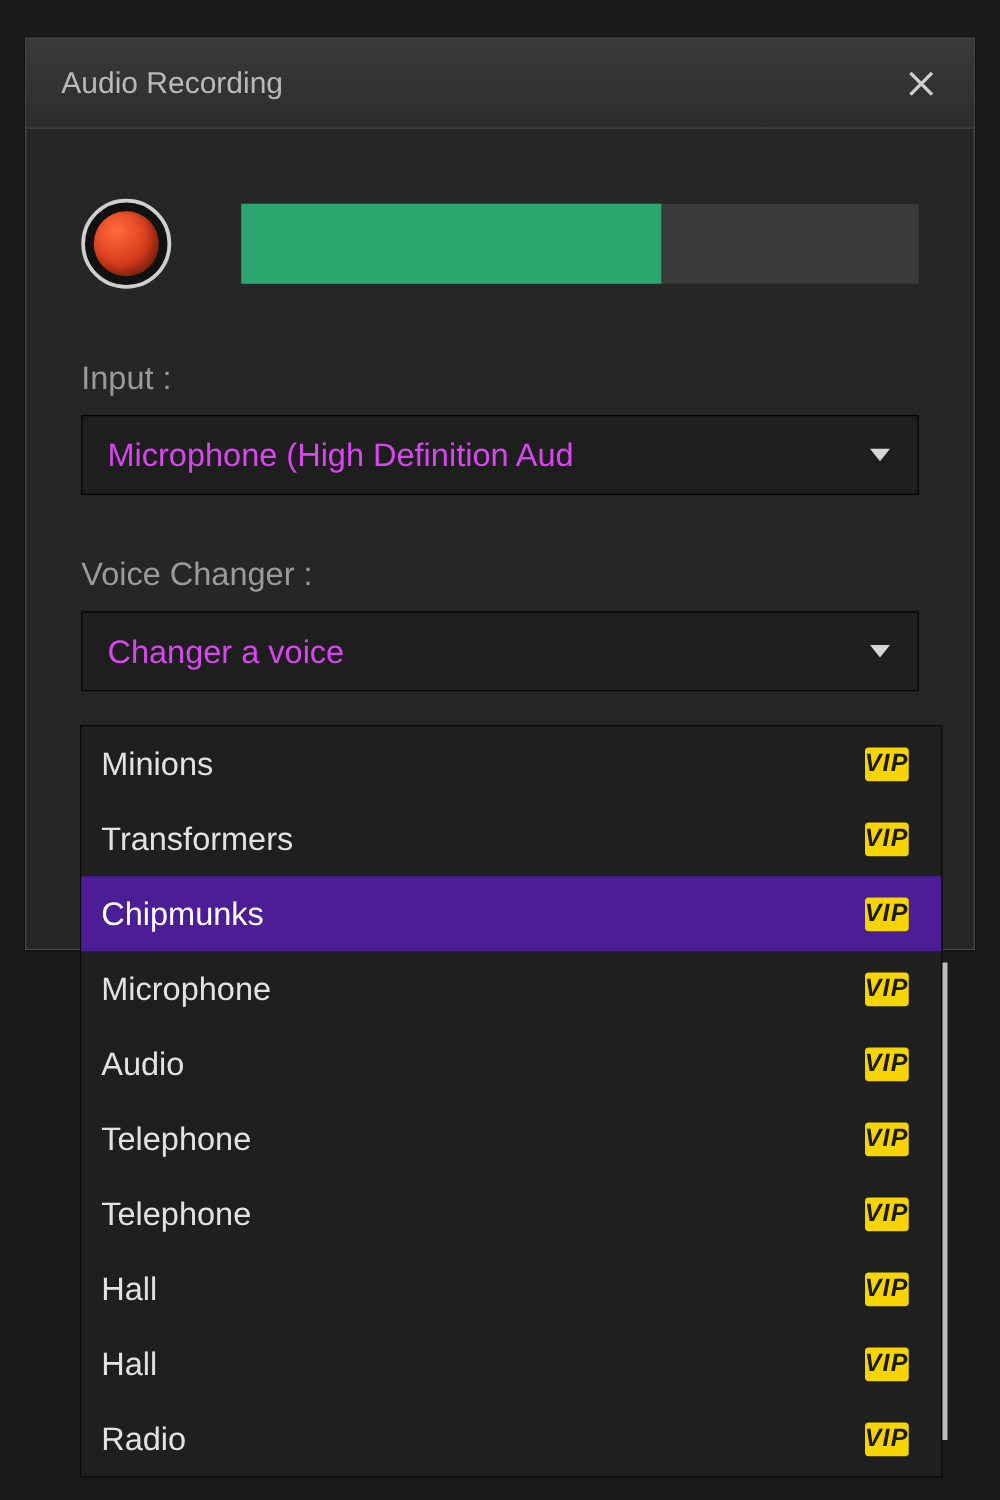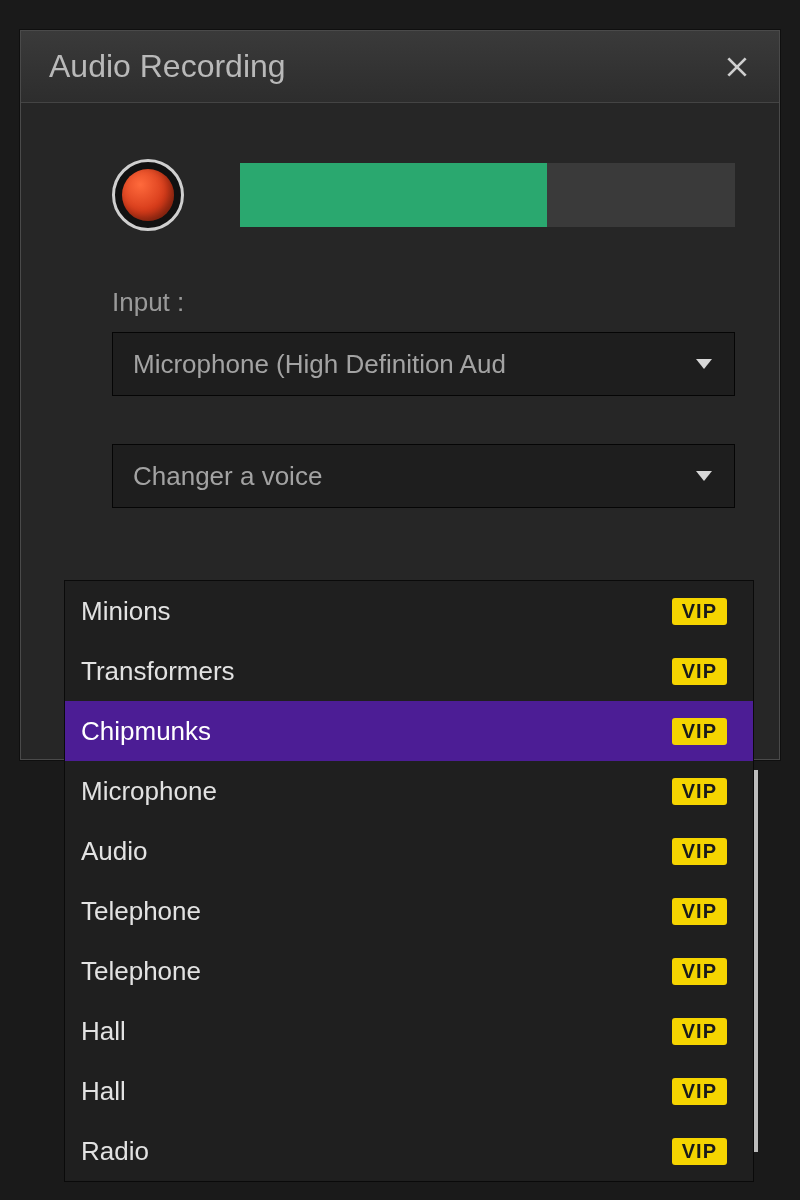--- a/index.html
+++ b/index.html
@@ -24,35 +24,34 @@
   .titlebar {
     height: 72px;
     background: linear-gradient(#3a3a3a, #2d2d2d);
     border-bottom: 1px solid #444;
     display: flex;
     align-items: center;
     justify-content: space-between;
     padding: 0 24px 0 28px;
   }
   .titlebar .title {
-    font-size: 32px;
+    font-size: 24px;
     color: #b9b9b9;
     font-weight: 400;
     text-align: center;
   }
   .close {
     width: 36px; height: 36px;
     display:flex; align-items:center; justify-content:center;
     color:#cfcfcf;
     cursor:pointer;
   }
   .close svg { width: 26px; height: 26px; }
   .body {
     padding: 56px 44px 0 44px;
-    margin-left: 47px;
   }
   .rec-row {
     display:flex;
     align-items:center;
     gap: 56px;
     margin-bottom: 56px;
   }
   .rec-btn {
     width: 72px; height:72px;
     border-radius:50%;
@@ -85,21 +84,21 @@
     width:100%;
     height: 64px;
     background:#1e1e1e;
     border:1px solid #050505;
     display:flex;
     align-items:center;
     justify-content:space-between;
     padding: 0 22px 0 20px;
     cursor:pointer;
     font-size: 26px;
-    color:#a3a3a3;
+    color:#d946ef;
   }
   .caret-down {
     width:0;height:0;
     border-left:8px solid transparent;
     border-right:8px solid transparent;
     border-top:10px solid #d8d8d8;
   }
   .section-gap { height: 48px; }
   
   .dropdown {
@@ -123,23 +122,24 @@
   }
   .dd-item.selected {
     background:#4c1d95;
     color:#fff;
   }
   .vip {
     background:#f5d400;
     color:#1a1a1a;
     font-weight:700;
     font-size:20px;
-    padding: 2px 10px;
+    padding: 2px 0;
     border-radius:3px;
     letter-spacing:1px;
+    font-style:italic;
   }
   
   .scroll-ind {
     position:absolute;
     right: 42px;
     top: 770px;
     width: 4px;
     height: 382px;
     background:#bdbdbd;
   }
@@ -169,20 +169,21 @@
     </div>
 
     <div class="label">Input :</div>
     <div class="select">
       <span>Microphone (High Definition Aud</span>
       <span class="caret-down"></span>
     </div>
 
     <div class="section-gap"></div>
 
+    <div class="label">Voice Changer :</div>
     <div class="select">
       <span>Changer a voice</span>
       <span class="caret-down"></span>
     </div>
   </div>
 </div>
 
 <div class="dropdown">
     <div class="dd-item">
       <span>Minions</span>

